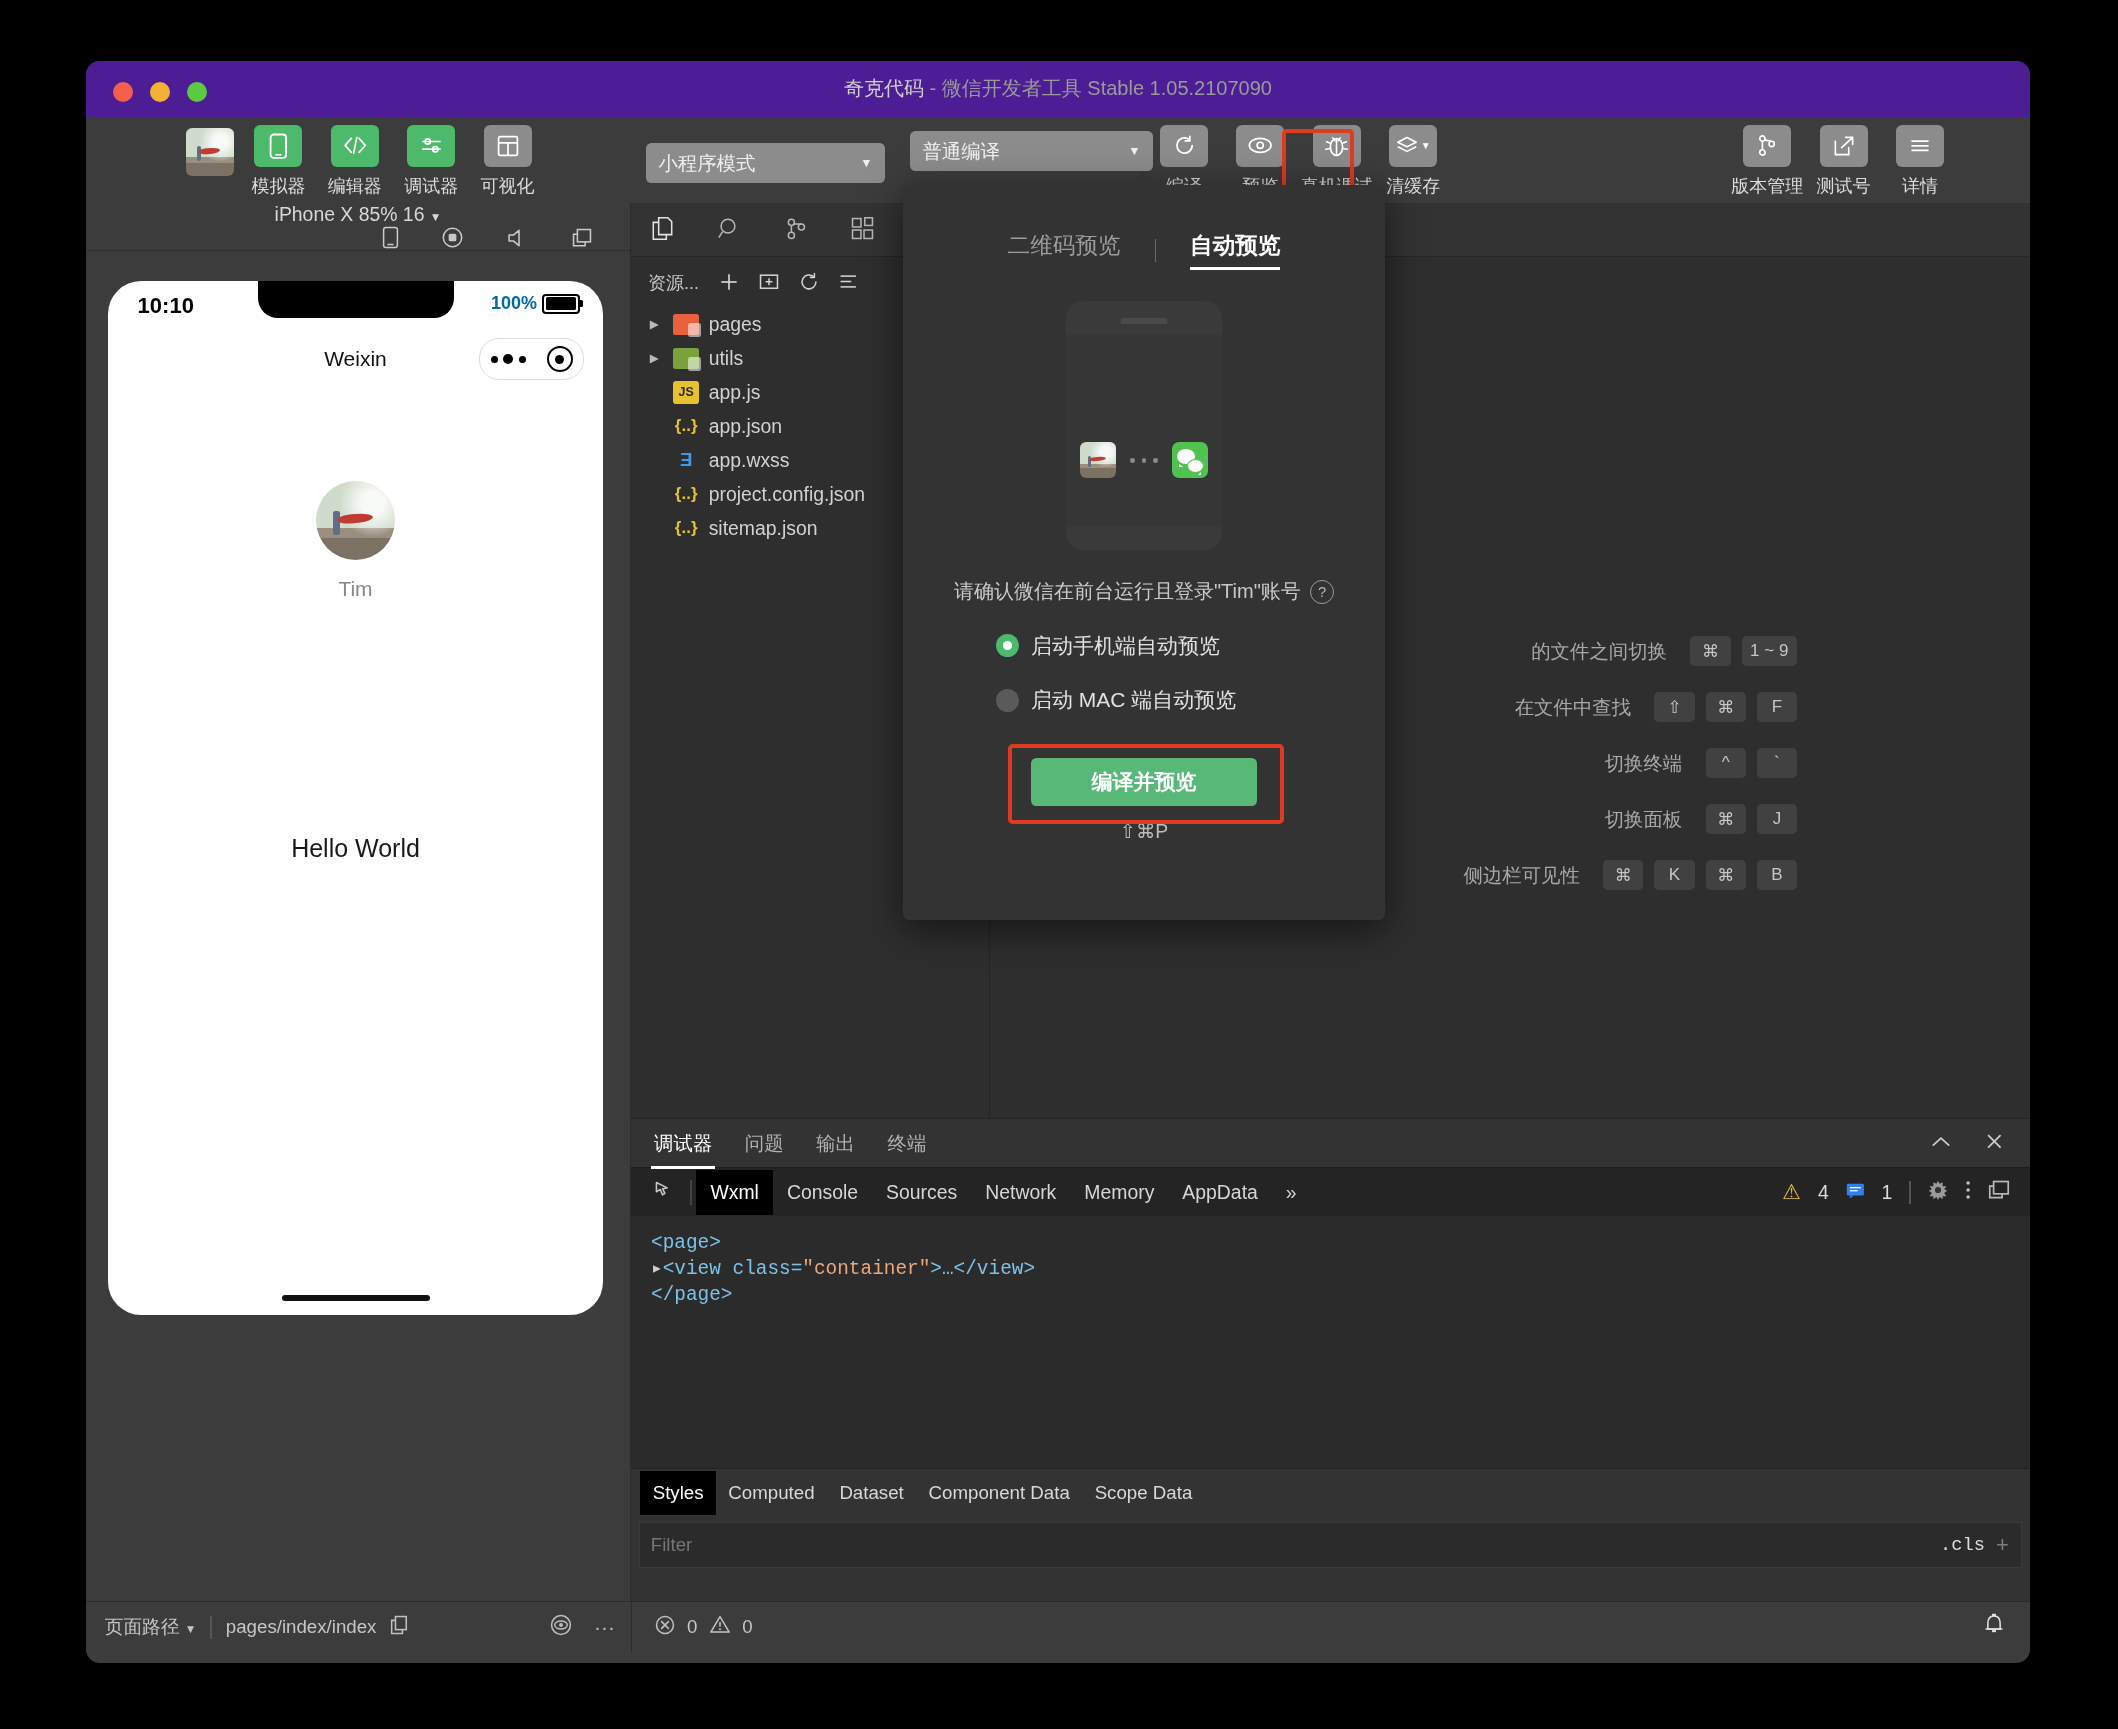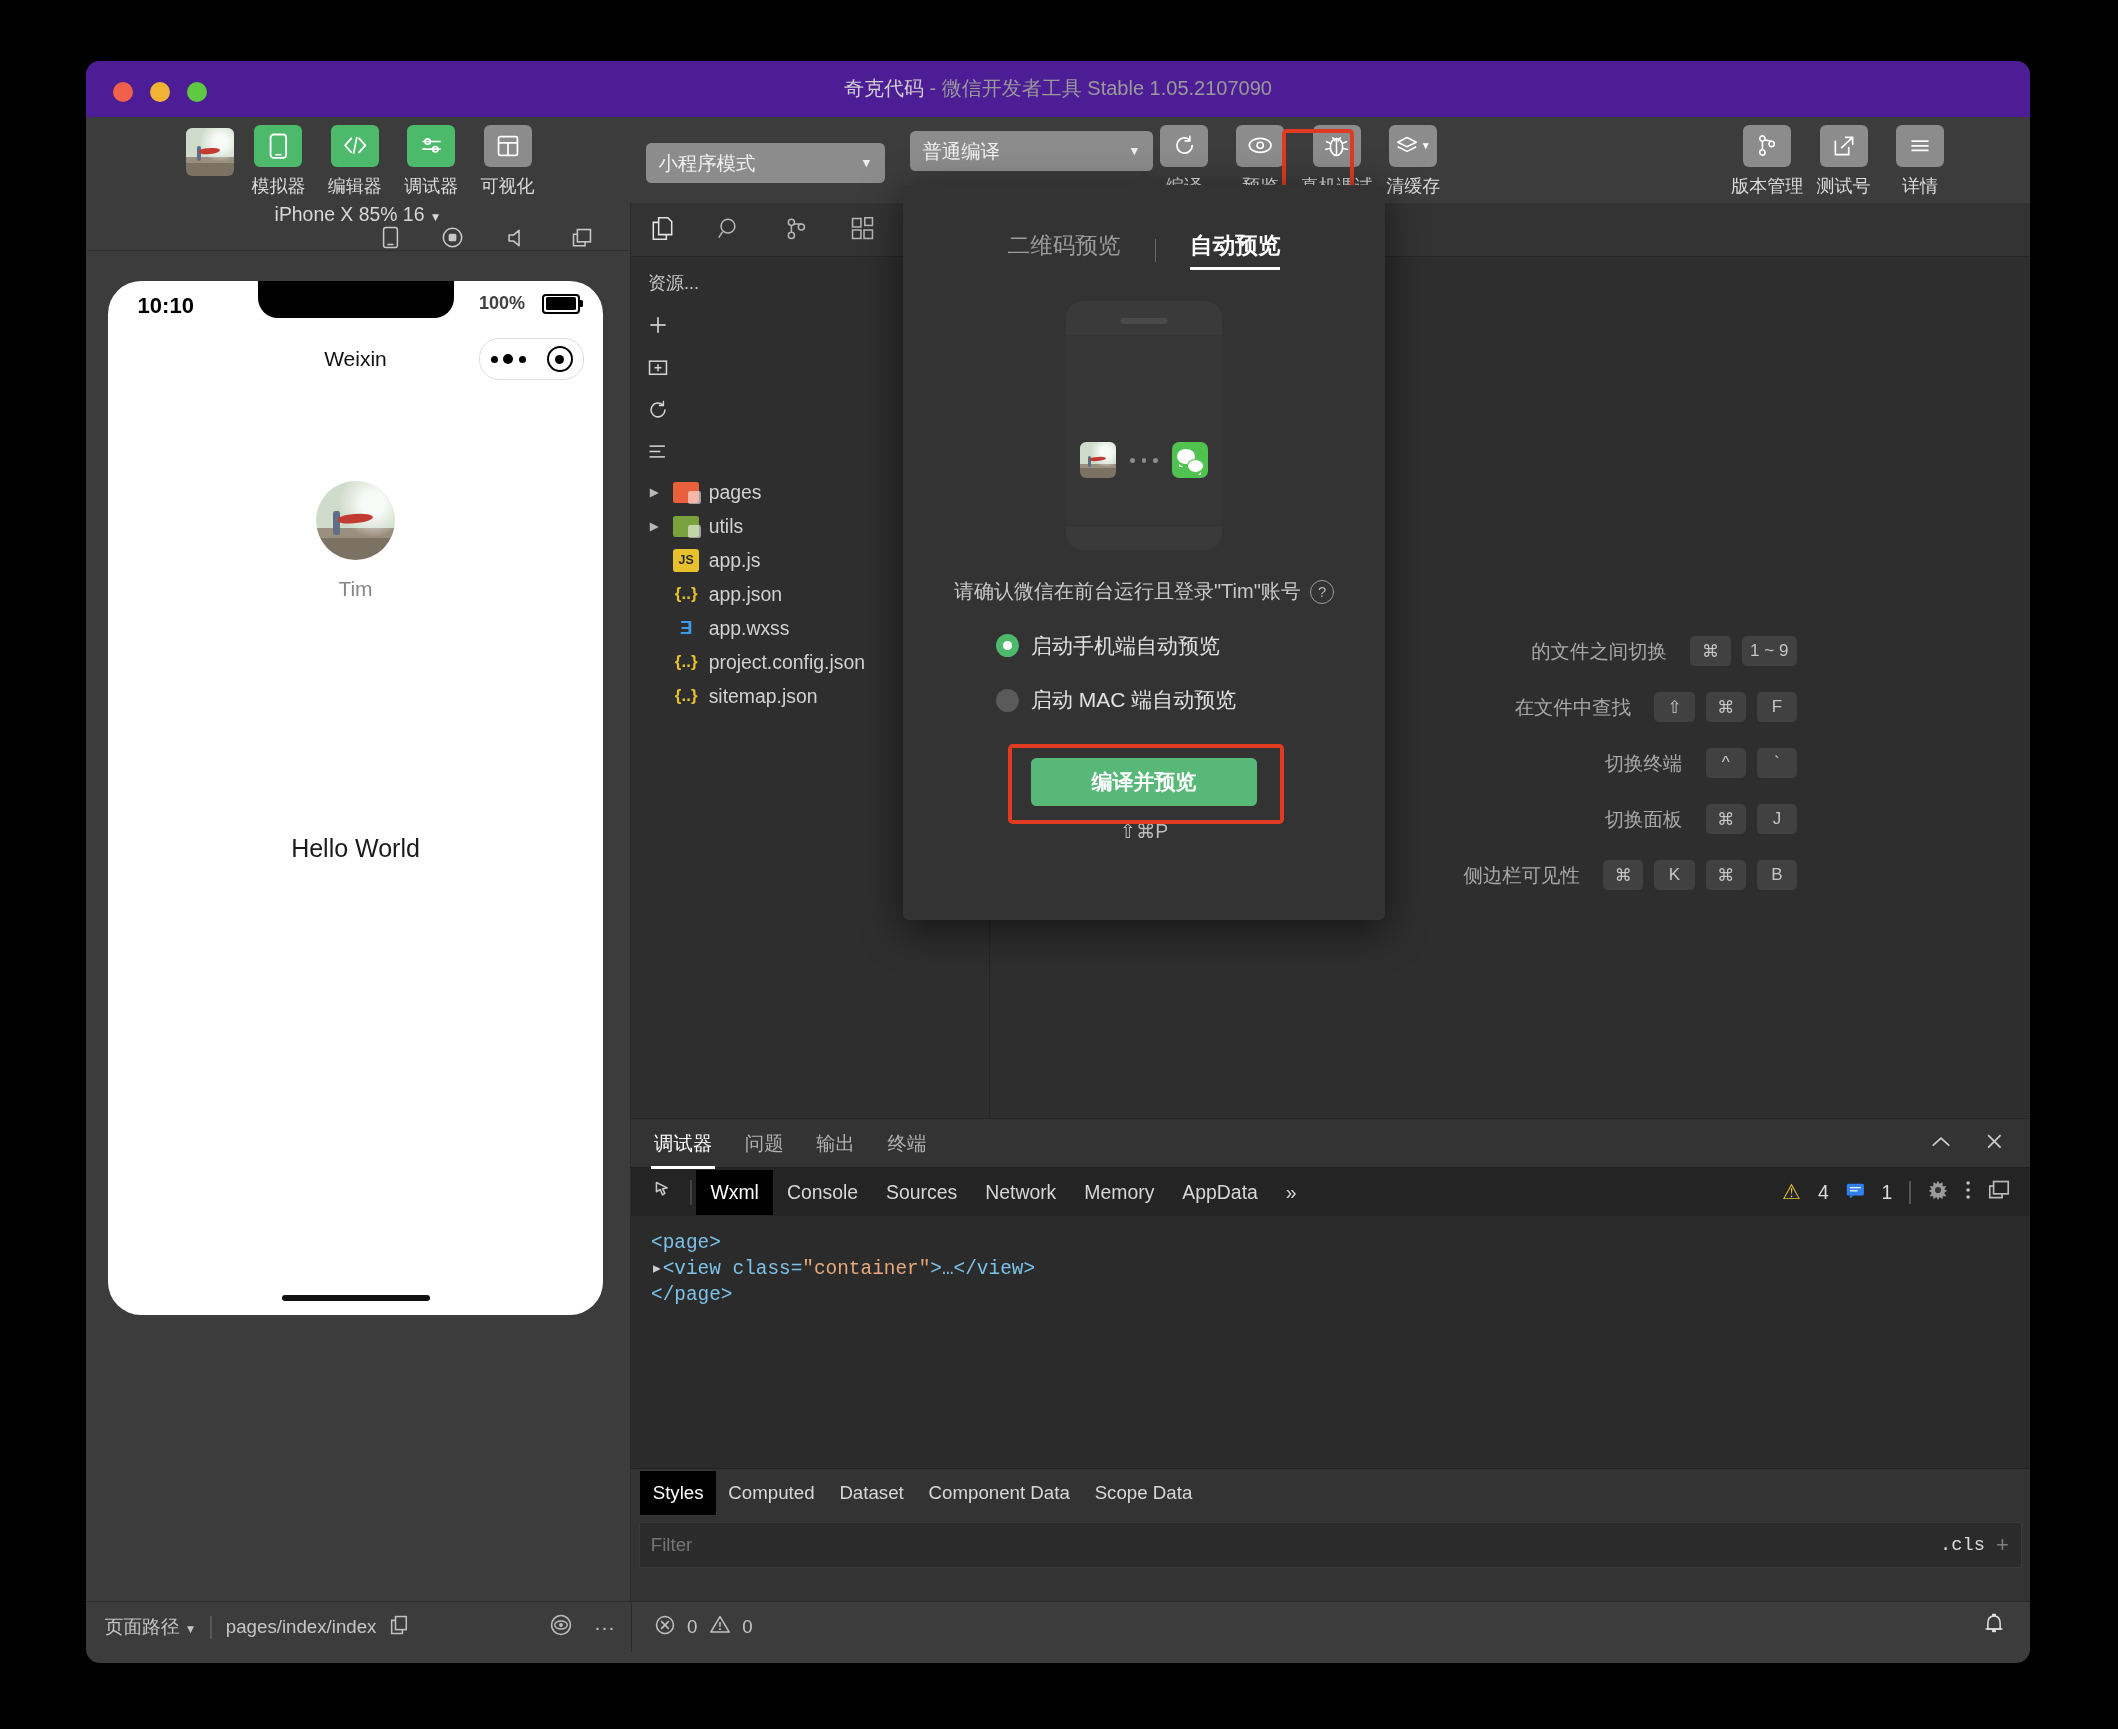--- a/index.html
+++ b/index.html
@@ -45,21 +45,21 @@
   .bodyrow{display:flex;height:1398px;}
   .sim{width:544px;background:#3c3c3c;border-right:1.6px solid #2b2b2b;position:relative;}
   .simbar{height:47px;background:#3c3c3c;display:flex;align-items:center;padding:0 18.7px;border-bottom:1.6px solid #2f2f2f;flex-direction:column;}
   .simbar .dev{font-size:19.4px;color:#d8d8d8;}
   .simbar .icons{margin-left:auto;display:flex;gap:42px;align-items:center;padding-right:18.7px;}
 
   .phone{position:absolute;left:22px;top:78px;width:495px;height:1034px;background:#fff;border-radius:33px;overflow:hidden;}
   .notch{position:absolute;left:50%;transform:translateX(-50%);top:0;width:196px;height:37px;background:#000;border-radius:0 0 20px 20px;}
   .statusbar{position:relative;height:48px;}
   .st-time{position:absolute;left:29.6px;top:12.4px;font-size:22px;color:#000;font-weight:600;}
-  .st-bat{position:absolute;right:23px;top:12.4px;display:flex;align-items:center;gap:17px;font-size:18px;color:#404040;font-weight:600;}
+  .st-bat{position:absolute;right:23px;top:12.4px;display:flex;align-items:center;gap:5px;font-size:18px;color:#0369a1;font-weight:600;}
   .battery{width:34px;height:16.3px;border:2.3px solid #000;border-radius:3.9px;position:relative;}
   .battery:before{content:"";position:absolute;inset:1.6px;background:#000;border-radius:1.6px;}
   .battery:after{content:"";position:absolute;right:-5.4px;top:4.7px;width:3.1px;height:6.2px;background:#000;border-radius:0 1.6px 1.6px 0;}
   .navbar{position:relative;height:59px;}
   .nav-title{text-align:center;line-height:59px;font-size:21px;color:#111;}
   .capsule{position:absolute;right:18.7px;top:9.3px;width:103px;height:40px;border:1.6px solid #ddd;border-radius:20px;display:flex;align-items:center;justify-content:space-around;background:#fff;}
   .cap-dots{display:flex;gap:5.4px;align-items:center;}
   .cap-dots i{width:7px;height:7px;border-radius:50%;background:#000;display:block;}
   .cap-dots i.big{width:10px;height:10px;}
   .cap-target{width:22px;height:22px;border:2.3px solid #000;border-radius:50%;display:flex;align-items:center;justify-content:center;}
@@ -67,21 +67,21 @@
   .page-avatar{width:79px;height:79px;border-radius:50%;margin:93px auto 0;overflow:hidden;}
   .page-name{text-align:center;font-size:21px;color:#888;margin-top:17px;}
   .hello{text-align:center;font-size:25px;color:#1a1a1a;margin-top:233px;}
   .homebar{position:absolute;bottom:14px;left:50%;transform:translateX(-50%);width:148px;height:6.2px;background:#111;border-radius:3.1px;}
 
   
   .editor{flex:1;display:flex;flex-direction:column;background:#2e2e2e;position:relative;}
   .activity{height:53px;background:#333;display:flex;align-items:center;padding-left:20px;gap:44px;border-bottom:0.8px solid #262626;}
   .edrow{flex:1;display:flex;min-height:0;}
   .explorer{width:358px;background:#2e2e2e;border-right:0.8px solid #252525;}
-  .exp-head{display:flex;align-items:flex-start;gap:20px;padding:14px 11px 7.8px 17px;flex-direction:column;}
+  .exp-head{display:flex;align-items:center;gap:20px;padding:14px 11px 7.8px 17px;}
   .exp-title{font-size:18px;color:#c8c8c8;}
   .tree{padding-top:4.7px;}
   .trow{display:flex;align-items:center;height:34px;padding-left:18.7px;gap:9.3px;font-size:19.4px;color:#d2d2d2;}
   .arrow{width:14px;color:#b9b9b9;font-size:11.7px;}
   .arrow.empty{visibility:hidden;}
   .ficon{width:26.4px;height:23px;display:flex;align-items:center;justify-content:center;font-size:14.8px;font-weight:bold;border-radius:3.1px;}
   .folder{width:26.4px;height:21px;border-radius:2.3px;position:relative;}
   .folder.orange{background:#e8603c;}
   .folder.green{background:#7aa23c;}
   .folder:after{content:"";position:absolute;right:-1.6px;bottom:-1.6px;width:13.2px;height:13.2px;border-radius:2.3px;background:rgba(255,255,255,.55);}

